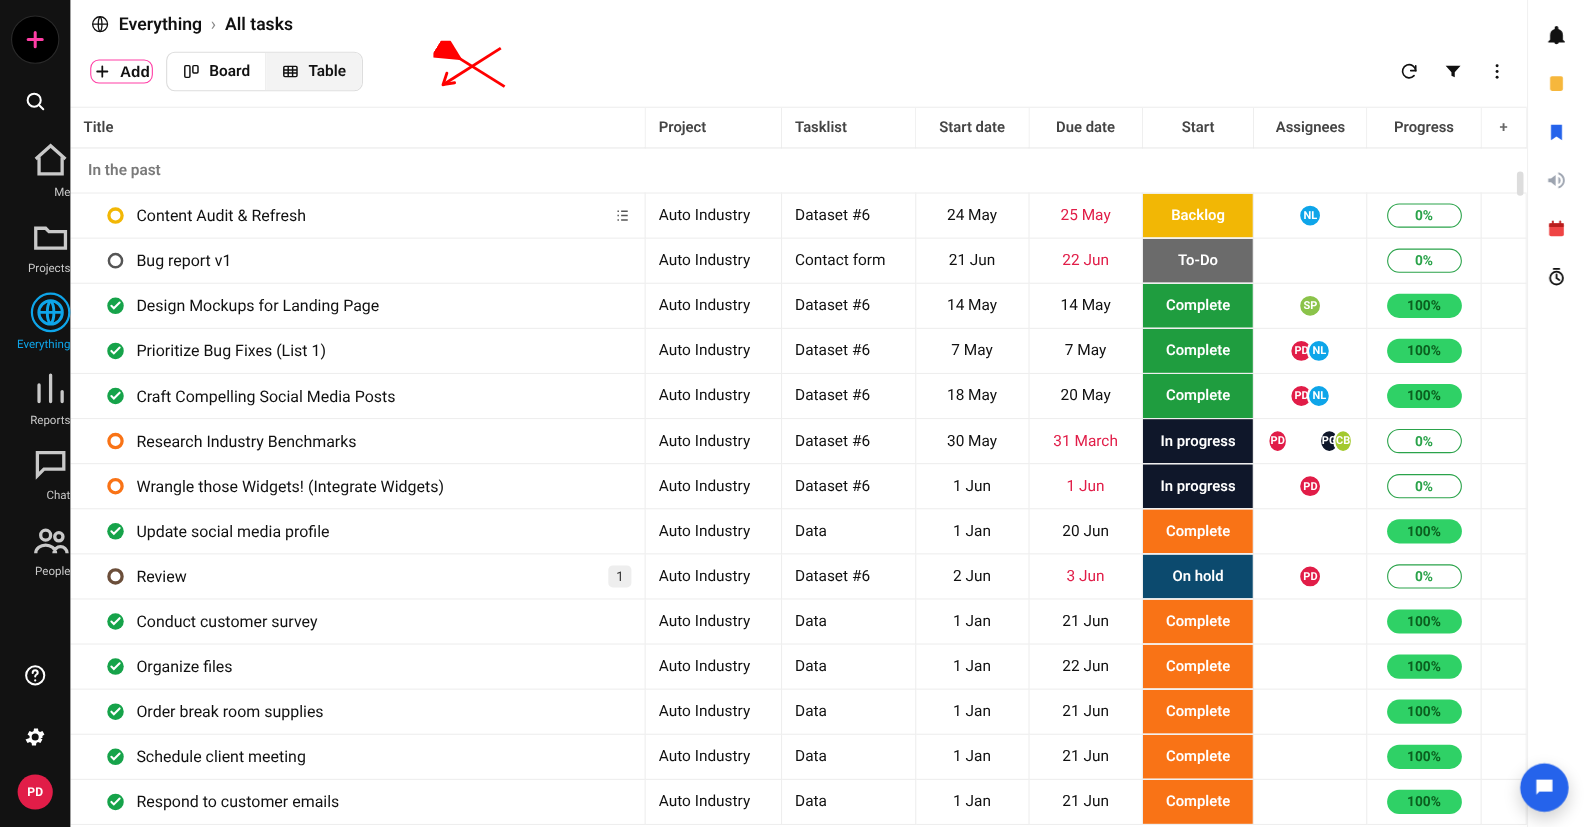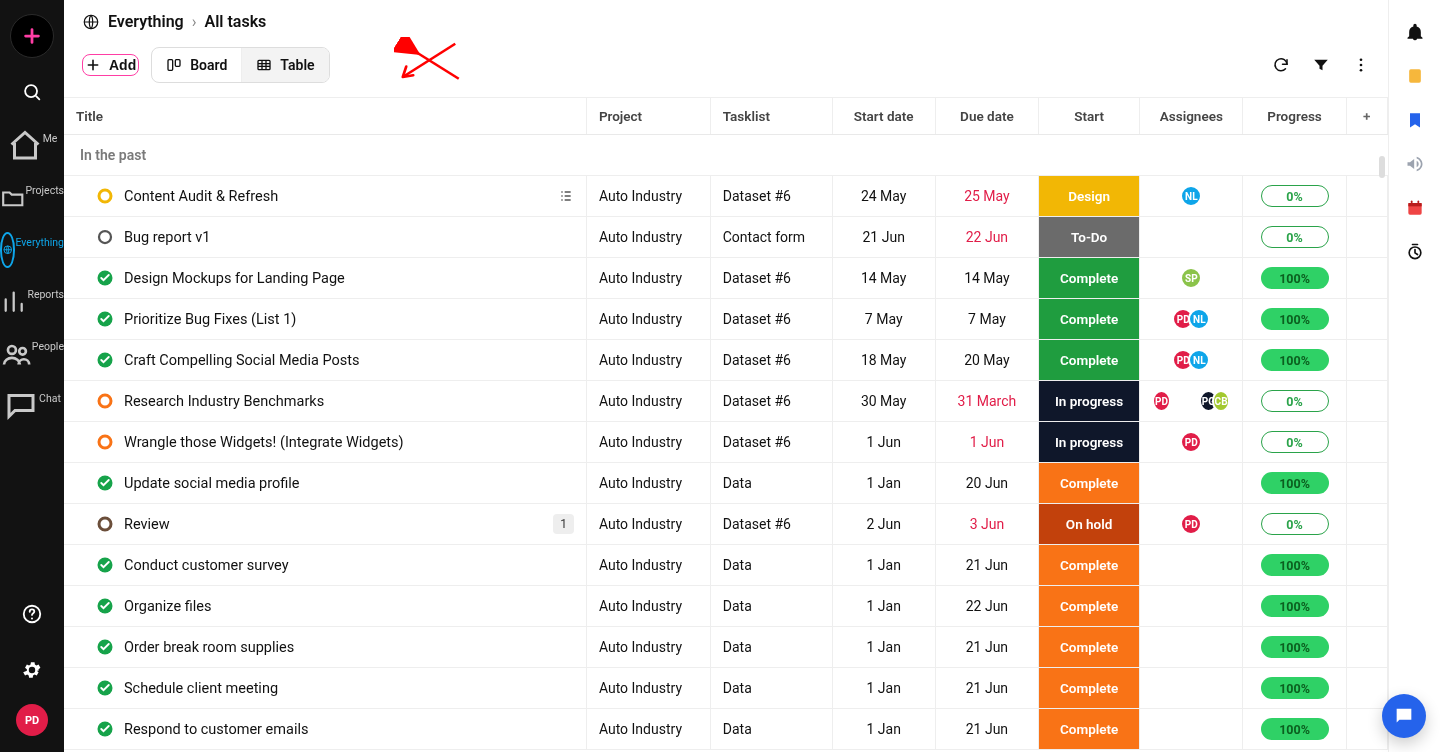--- a/index.html
+++ b/index.html
@@ -24,21 +24,21 @@
     width: 44px; height: 44px; border-radius: 50%;
     display: flex; align-items: center; justify-content: center;
     margin: 6px 0; cursor: pointer; position: relative;
   }
   .rail-btn.plus {
     background: #000; border: 1px solid #2a2a2a;
   }
   .rail-btn.plus svg { width: 22px; height: 22px; }
   .rail-btn.plain svg { width: 22px; height: 22px; }
   .rail-item {
-    display: flex; flex-direction: row; align-items: flex-start; justify-content: center;
+    display: flex; flex-direction: column; align-items: flex-end; justify-content: center;
     width: 64px; padding: 8px 0; cursor: pointer;
     color: #c9c9c9;
   }
   .rail-item .icon-wrap {
     width: 36px; height: 36px; border-radius: 50%;
     display:flex; align-items:center; justify-content:center;
   }
   .rail-item.active .icon-wrap { border: 2px solid #0ea5e9; }
   .rail-item.active { color: #0ea5e9; }
   .rail-item .label { font-size: 10.5px; margin-top: 4px; }
@@ -142,21 +142,21 @@
   .date { text-align:center; display:block;}
   .date.overdue { color:#e11d48; }
 
   td.stage-cell { padding:0;}
   .stage-pill { height:40px; width:100%; display:flex; align-items:center; justify-content:center; color:#fff; font-weight:600; font-size:13.5px;}
   .stage-Backlog { background:#f2b705; color:#fff;}
   .stage-To-Do { background:#6b6b6b;}
   .stage-Complete-green { background:#1f9d3f;}
   .stage-Complete-orange { background:#f97316;}
   .stage-In-progress { background:#0f172a;}
-  .stage-On-hold { background:#c2410c;}
+  .stage-On-hold { background:#0c4a6e;}
 
   .assignees { display:flex; align-items:center; justify-content:center; gap:-6px;}
   .av { width:22px; height:22px; border-radius:50%; display:inline-flex; align-items:center; justify-content:center; font-size:10px; font-weight:700; color:#fff; border:2px solid #fff; margin-left:-6px;}
   .av:first-child{ margin-left:0;}
   .av.NL{ background:#0ea5e9;} .av.SP{ background:#8bc34a;} .av.PD{ background:#e11d48;} .av.PG{ background:#0f172a;margin-left:28px;} .av.CB{ background:#a3c92e;}
 
   .progress { display:flex; justify-content:center;}
   .prog-pill { min-width:68px; height:22px; border-radius:11px; display:inline-flex; align-items:center; justify-content:center; font-size:12.5px; font-weight:700;}
   .prog-0 { background:#fff; border:1.5px solid #2aa34a; color:#2aa34a;}
   .prog-100 { background:#2fd166; color:#0b5f1f;}
@@ -221,34 +221,34 @@
         <div class="icon-wrap">
           <svg viewBox="0 0 24 24" fill="none">
             <path d="M5 20V10M12 20V4M19 20v-6" stroke="currentColor" stroke-width="2" stroke-linecap="round"></path>
           </svg>
         </div>
         <span class="label">Reports</span>
       </div>
       <div class="rail-item">
         <div class="icon-wrap">
           <svg viewBox="0 0 24 24" fill="none">
+            <path d="M4 5h16v10H8l-4 4V5z" stroke="currentColor" stroke-width="2"></path>
+          </svg>
+        </div>
+        <span class="label">Chat</span>
+      </div>
+      <div class="rail-item">
+        <div class="icon-wrap">
+          <svg viewBox="0 0 24 24" fill="none">
             <circle cx="9" cy="9" r="3" stroke="currentColor" stroke-width="2"></circle>
             <circle cx="17" cy="10" r="2.5" stroke="currentColor" stroke-width="2"></circle>
             <path d="M3 20c0-3 3-5 6-5s6 2 6 5M14 20c0-2.5 2-4 4-4s4 1.5 4 4" stroke="currentColor" stroke-width="2"></path>
           </svg>
         </div>
         <span class="label">People</span>
-      </div>
-      <div class="rail-item">
-        <div class="icon-wrap">
-          <svg viewBox="0 0 24 24" fill="none">
-            <path d="M4 5h16v10H8l-4 4V5z" stroke="currentColor" stroke-width="2"></path>
-          </svg>
-        </div>
-        <span class="label">Chat</span>
       </div>
     </div>
 
   <div class="rail-spacer"></div>
   <div class="rail-bottom">
     <div class="rail-btn plain">
       <svg viewBox="0 0 24 24" fill="none">
           <circle cx="12" cy="12" r="9" stroke="#fff" stroke-width="2"></circle>
           <path d="M9.5 9.5a2.5 2.5 0 115 0c0 1.5-2.5 1.8-2.5 3.5" stroke="#fff" stroke-width="2" stroke-linecap="round"></path>
           <circle cx="12" cy="17" r="1.1" fill="#fff"></circle>
@@ -413,21 +413,21 @@
             </td>
             <td>Auto Industry</td>
             <td>Dataset #6</td>
             <td>
               <span class="date">24 May</span>
             </td>
             <td>
               <span class="date overdue">25 May</span>
             </td>
             <td class="stage-cell">
-              <div class="stage-pill stage-Backlog">Design</div>
+              <div class="stage-pill stage-Backlog">Backlog</div>
             </td>
             <td>
               <div class="assignees">
                 <span class="av NL">NL</span>
               </div>
             </td>
             <td>
               <div class="progress">
                 <span class="prog-pill prog-0">0%</span>
               </div>

